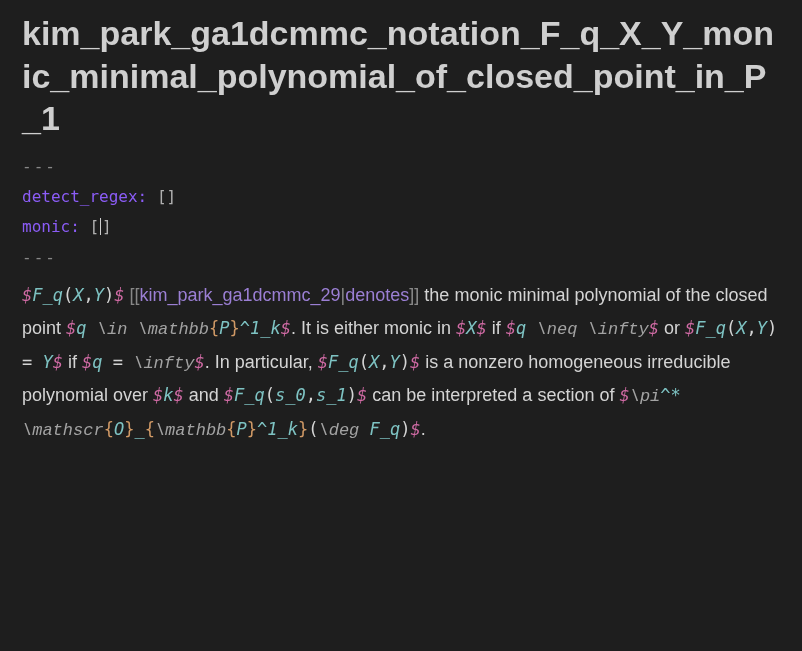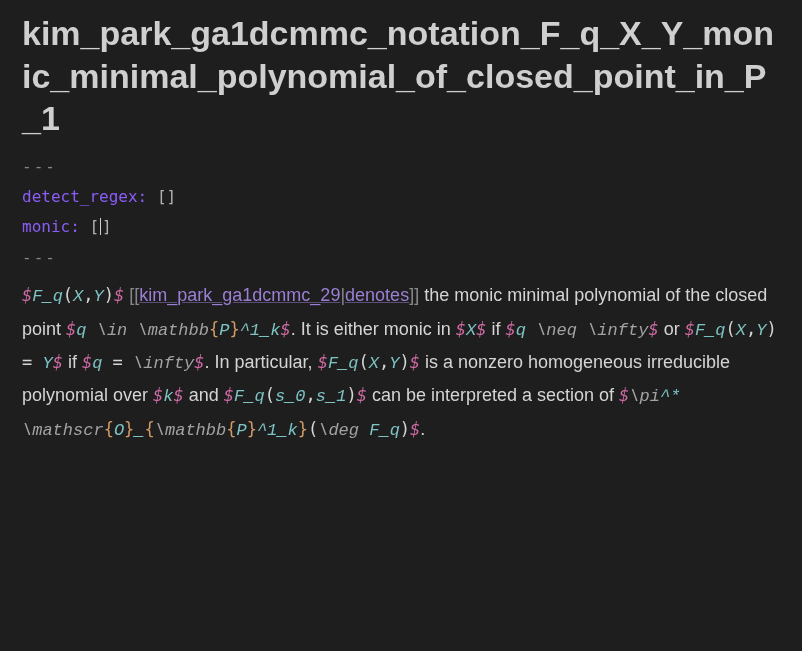--- a/index.html
+++ b/index.html
@@ -39,26 +39,26 @@
     margin: 0 1px;
   }
   .prose {
     margin-top: 6px;
     font-size: 18px;
     line-height: 1.85;
     color: #d4d4d4;
   }
   .math { font-style: italic; font-family: "Consolas", "Menlo", monospace; font-size: 17px; }
   .math .d { color: #d16ba5; }
-  .math .v { color: #7ec3c3; font-family: Liberation Mono, monospace; }
+  .math .v { color: #7ec3c3; }
   .math .p { color: #d4d4d4; font-style: normal; }
   .math .cmd { color: #a3a3a3; font-family: Liberation Mono, monospace; }
   .math .br { color: #d19a66; font-style: normal; }
   .link-br { color: #888; }
-  .link { color: #9b7fd4; text-decoration: underline; text-decoration-color: rgba(155,127,212,0.5); cursor: pointer; }
+  .link { color: #9b7fd4; text-decoration-color: rgba(155,127,212,0.5); cursor: pointer; }
   .link .pipe { color: #888; text-decoration: none; }
 </style>
 </head>
 <body>
 
 <h1 class="title">kim_park_ga1dcmmc_notation_F_q_X_Y_monic_minimal_polynomial_of_closed_point_in_P_1</h1>
 
 <div class="frontmatter">
   <div class="dashes">---</div>
   <div>

